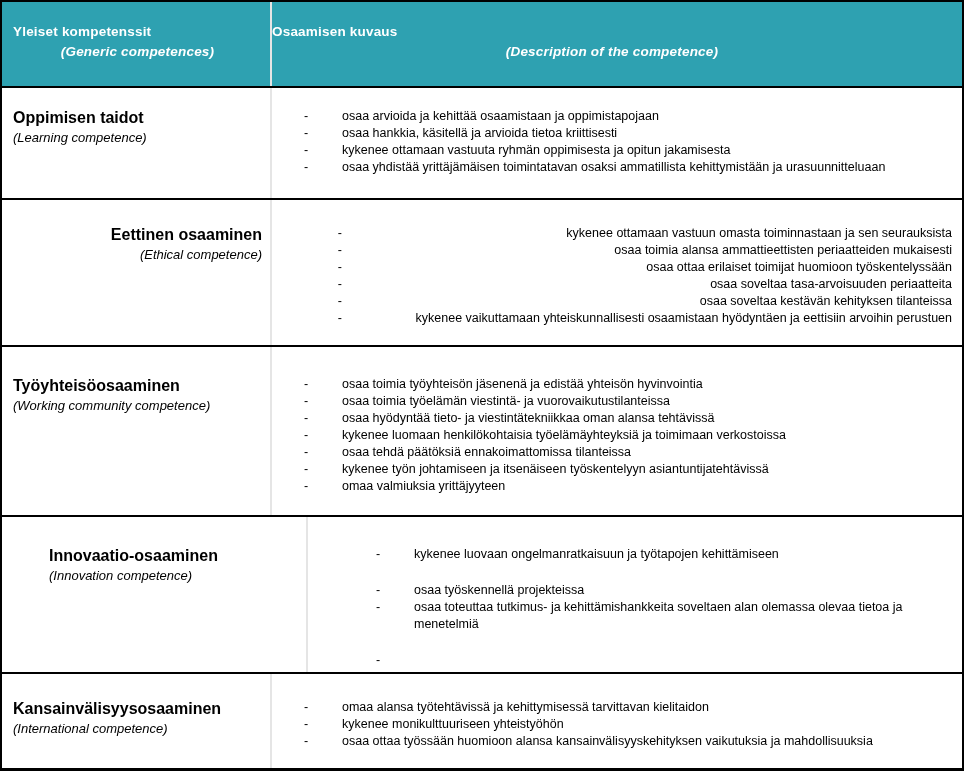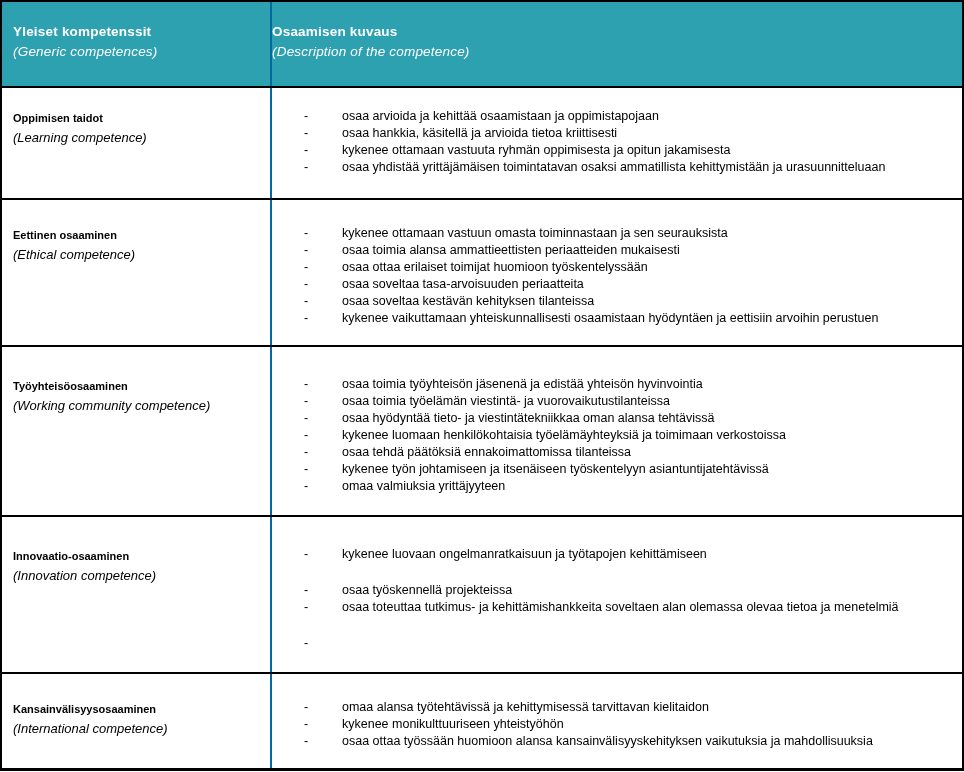--- a/index.html
+++ b/index.html
@@ -28,51 +28,52 @@
     box-sizing: border-box;
     border-bottom: 2px solid #000000;
   }
   .row:last-child { border-bottom: none; }
   .cell {
     box-sizing: border-box;
   }
   .cell.left {
     width: 270px;
     flex: 0 0 270px;
-    border-right: 2px solid #0369a1;
+    border-right: 2px solid #e5e5e5;
     padding: 0 8px 0 11px;
   }
   .cell.right {
     flex: 1 1 auto;
     padding: 0 10px 0 0;
   }
   
   .row.header {
     min-height: 86px;
     background: #2EA1B1;
     color: #ffffff;
   }
   .row.header .cell { padding-top: 20px; }
   .h-title {
     font-weight: bold;
     font-size: 13.5px;
     line-height: 20px;
     letter-spacing: 0.2px;
   }
   .h-sub {
-    font-weight: normal;
+    font-weight: bold;
     font-style: italic;
     font-size: 13.5px;
     line-height: 20px;
     letter-spacing: 0.2px;
+    text-align: center;
   }
   
   .r-title {
     font-weight: bold;
-    font-size: 11px;
+    font-size: 16px;
     line-height: 20px;
   }
   .r-sub {
     font-style: italic;
     font-size: 13px;
     line-height: 20px;
   }
   .bullets { margin: 0; padding: 0; list-style: none; }
   .bullet {
     display: flex;
@@ -83,23 +84,23 @@
     flex: 0 0 38px;
     padding-left: 32px;
     box-sizing: content-box;
     width: 0;
     min-width: 38px;
   }
   .btext { flex: 1 1 auto; }
   .bullet.gap { margin-top: 19px; }
   
   .row.r1 { min-height: 112px; } .row.r1 .cell { padding-top: 20px; }
-  .row.r2 { min-height: 147px; } .row.r2 .cell { padding-top: 25px; }
+  .row.r2 { min-height: 147px; text-align: right; } .row.r2 .cell { padding-top: 25px; }
   .row.r3 { min-height: 170px; } .row.r3 .cell { padding-top: 29px; }
-  .row.r4 { min-height: 157px; } .row.r4 .cell { padding-top: 29px; }
+  .row.r4 { min-height: 157px; } .row.r4 .cell { padding-top: 29px; margin-left: 36px; }
   .row.r5 { min-height: 94px;  } .row.r5 .cell { padding-top: 25px; }
 </style>
 </head>
 <body>
 
 <div class="page">
   <div class="tbl">
 
     <div class="row header">
       <div class="cell left">

